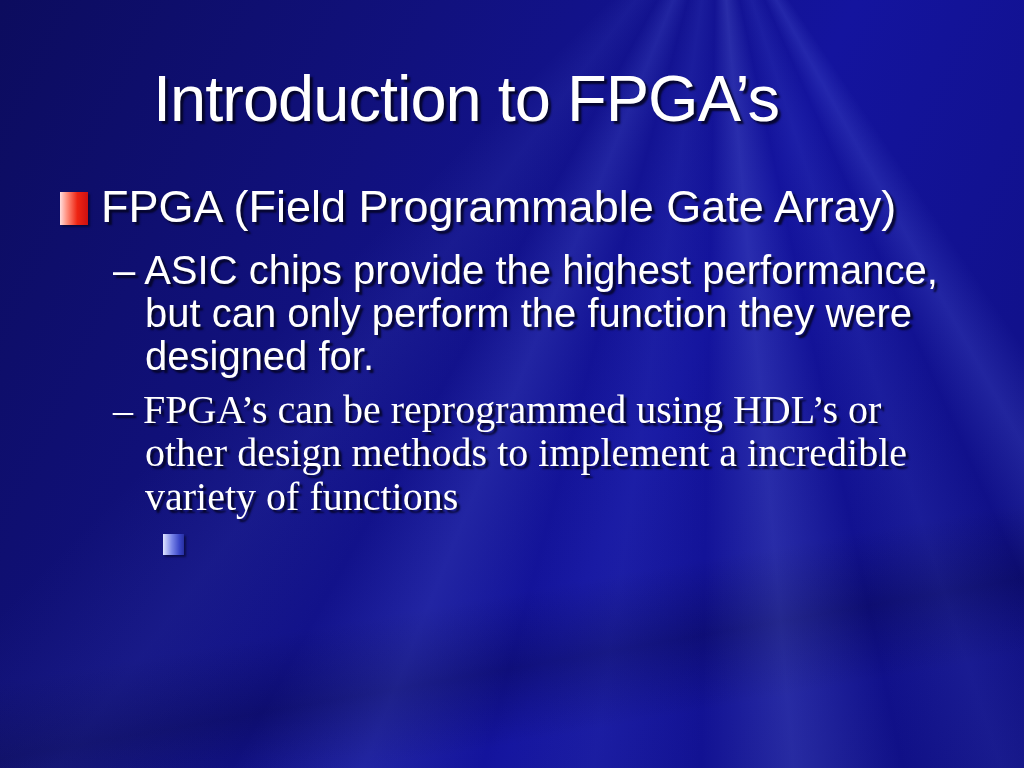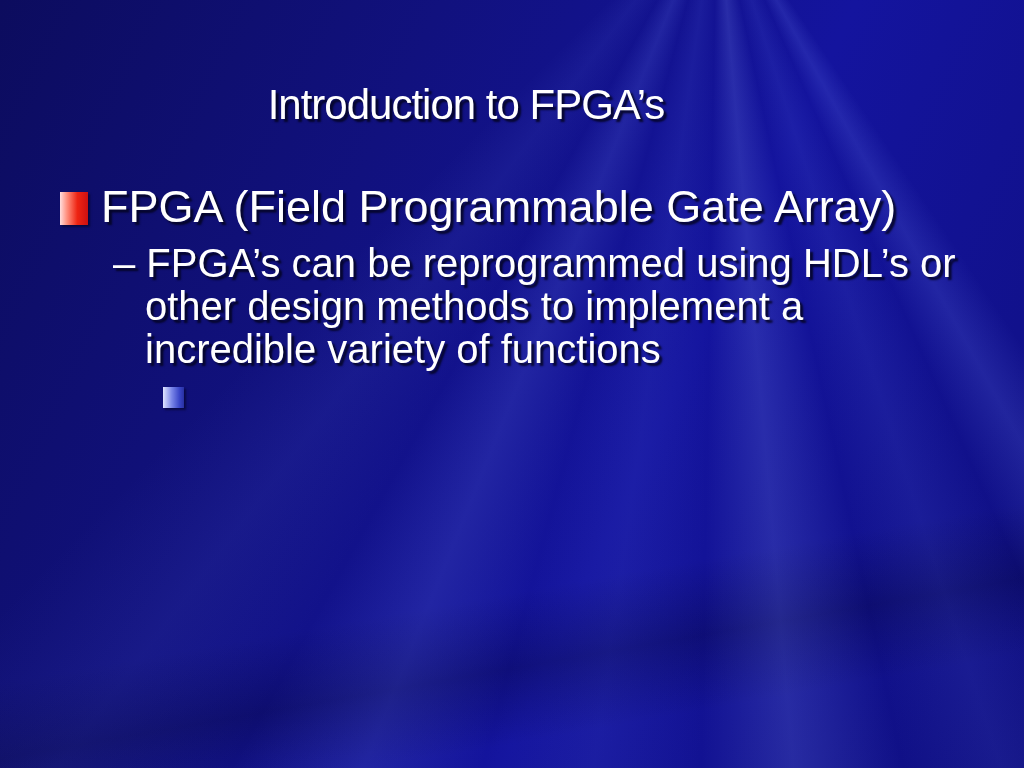--- a/index.html
+++ b/index.html
@@ -25,23 +25,23 @@
         rgba(120,140,255,0.15) 202deg, rgba(0,0,0,0) 209deg,
         rgba(110,130,250,0.08) 217deg, rgba(0,0,0,0) 225deg,
         rgba(0,0,0,0) 360deg),
       
       linear-gradient(170deg, rgba(0,0,0,0) 72%, rgba(5,5,60,0.35) 80%, rgba(0,0,0,0) 88%),
       
       linear-gradient(115deg, #0c0c5e 0%, #11117e 32%, #14149e 62%, #0f0f80 100%);
   }
   .title {
     position: absolute;
-    top: 84px; left: 0; width: 932px;
+    top: 66px; left: 0; width: 932px;
     text-align: center;
-    font-size: 42px;
+    font-size: 65px;
     line-height: 1.0;
     letter-spacing: -1px;
     text-shadow: 3px 3px 2px rgba(4,4,30,0.85);
     white-space: nowrap;
   }
   .content {
     position: absolute;
     left: 55px; top: 183px; width: 915px;
     text-shadow: 3px 3px 2px rgba(4,4,30,0.85);
   }
@@ -60,21 +60,21 @@
     box-shadow: 2px 2px 2px rgba(4,4,30,0.55);
   }
   .lvl2 {
     font-size: 40px;
     line-height: 1.08;
     padding-left: 90px;
     text-indent: -32px;
     max-width: 825px;
   }
   .lvl2-a { margin-top: 17px; }
-  .lvl2-b { margin-top: 10px; }
+  .lvl2-b { margin-top: 10px; font-family: Liberation Serif, serif; }
   .dash { display: inline; }
   .lvl3 {
     position: relative;
     font-size: 34px;
     line-height: 1.08;
     padding-left: 135px;
     max-width: 745px;
   }
   .lvl3-a { margin-top: 7px; }
   .lvl3-b { margin-top: 11px; }
@@ -93,20 +93,21 @@
 
   <div class="title">Introduction to FPGA’s</div>
 
   <div class="content">
 
     <div class="lvl1">
       <span class="sq-red"></span>
       <span>FPGA (Field Programmable Gate Array)</span>
     </div>
 
+    <div class="lvl2 lvl2-a"><span class="dash">– </span><span>ASIC chips provide the highest performance, but can only perform the function they were designed for.</span></div>
 
     <div class="lvl2 lvl2-b"><span class="dash">– </span><span>FPGA’s can be reprogrammed using HDL’s or other design methods to implement a incredible variety of functions</span></div>
 
 
     <div class="lvl3 lvl3-b">
       <span class="sq-blue"></span>
     </div>
 
   </div>
 </div>

